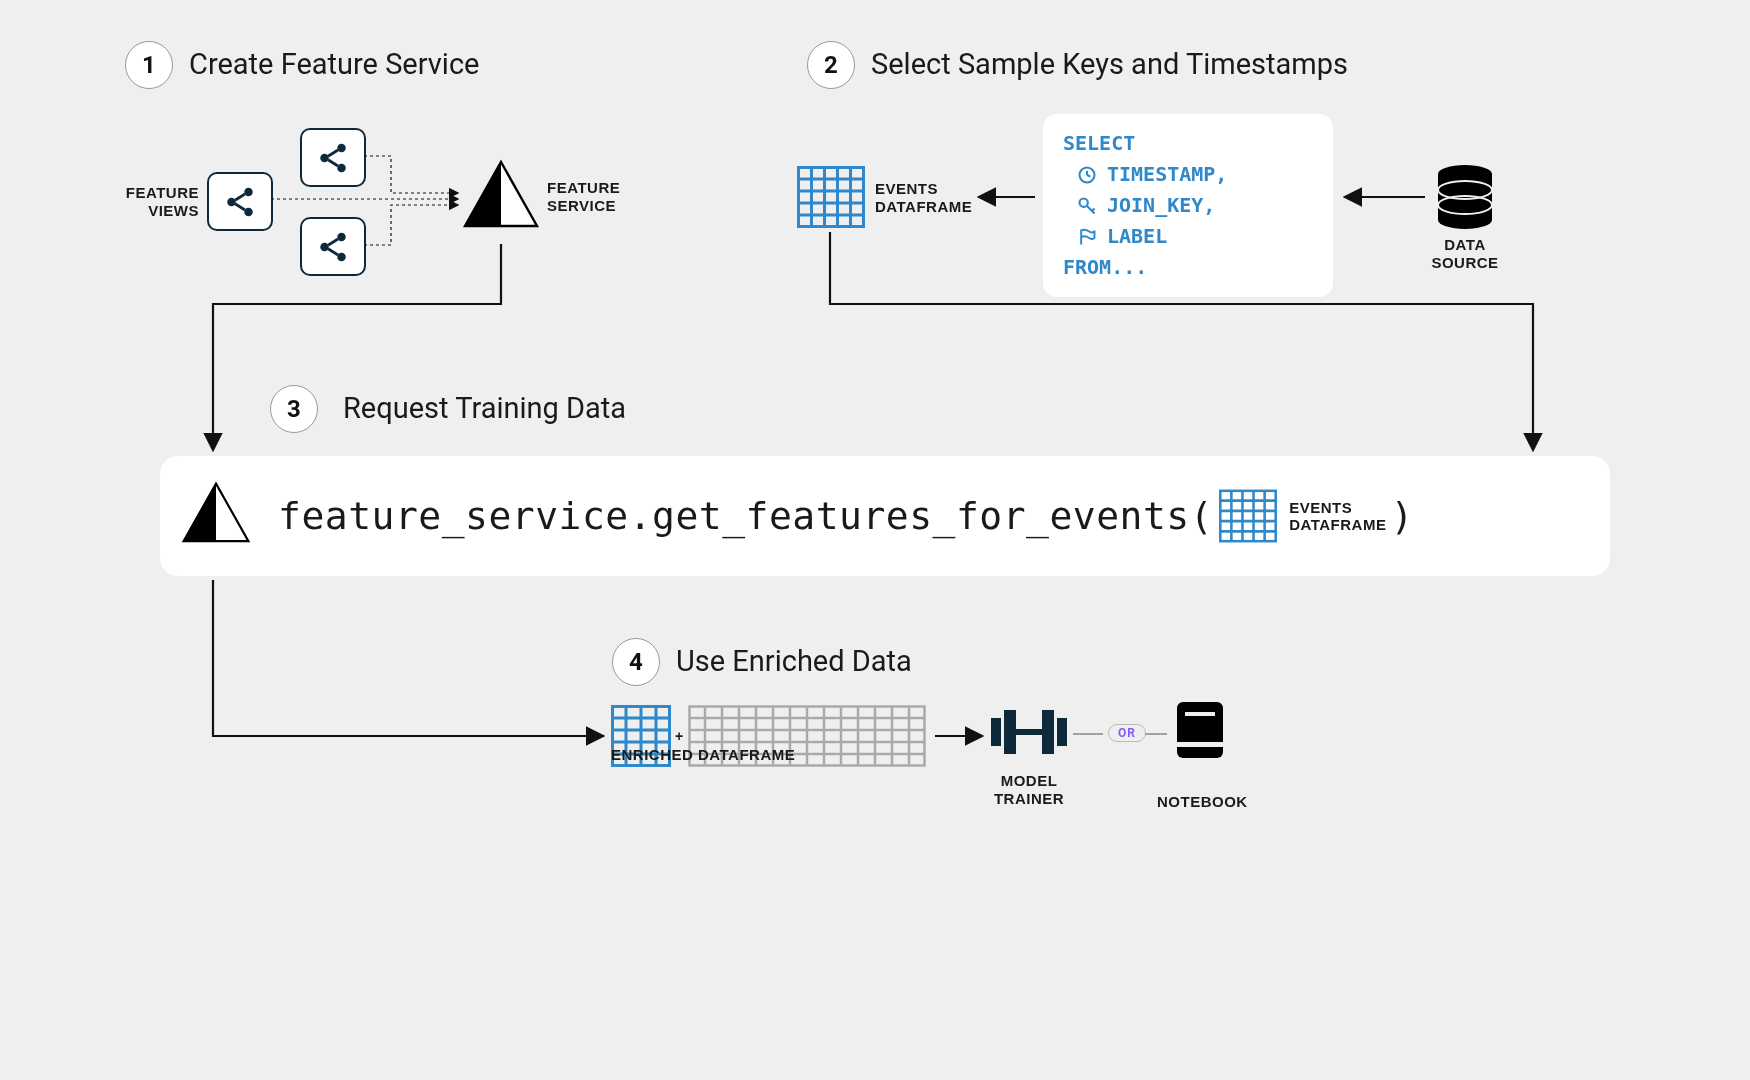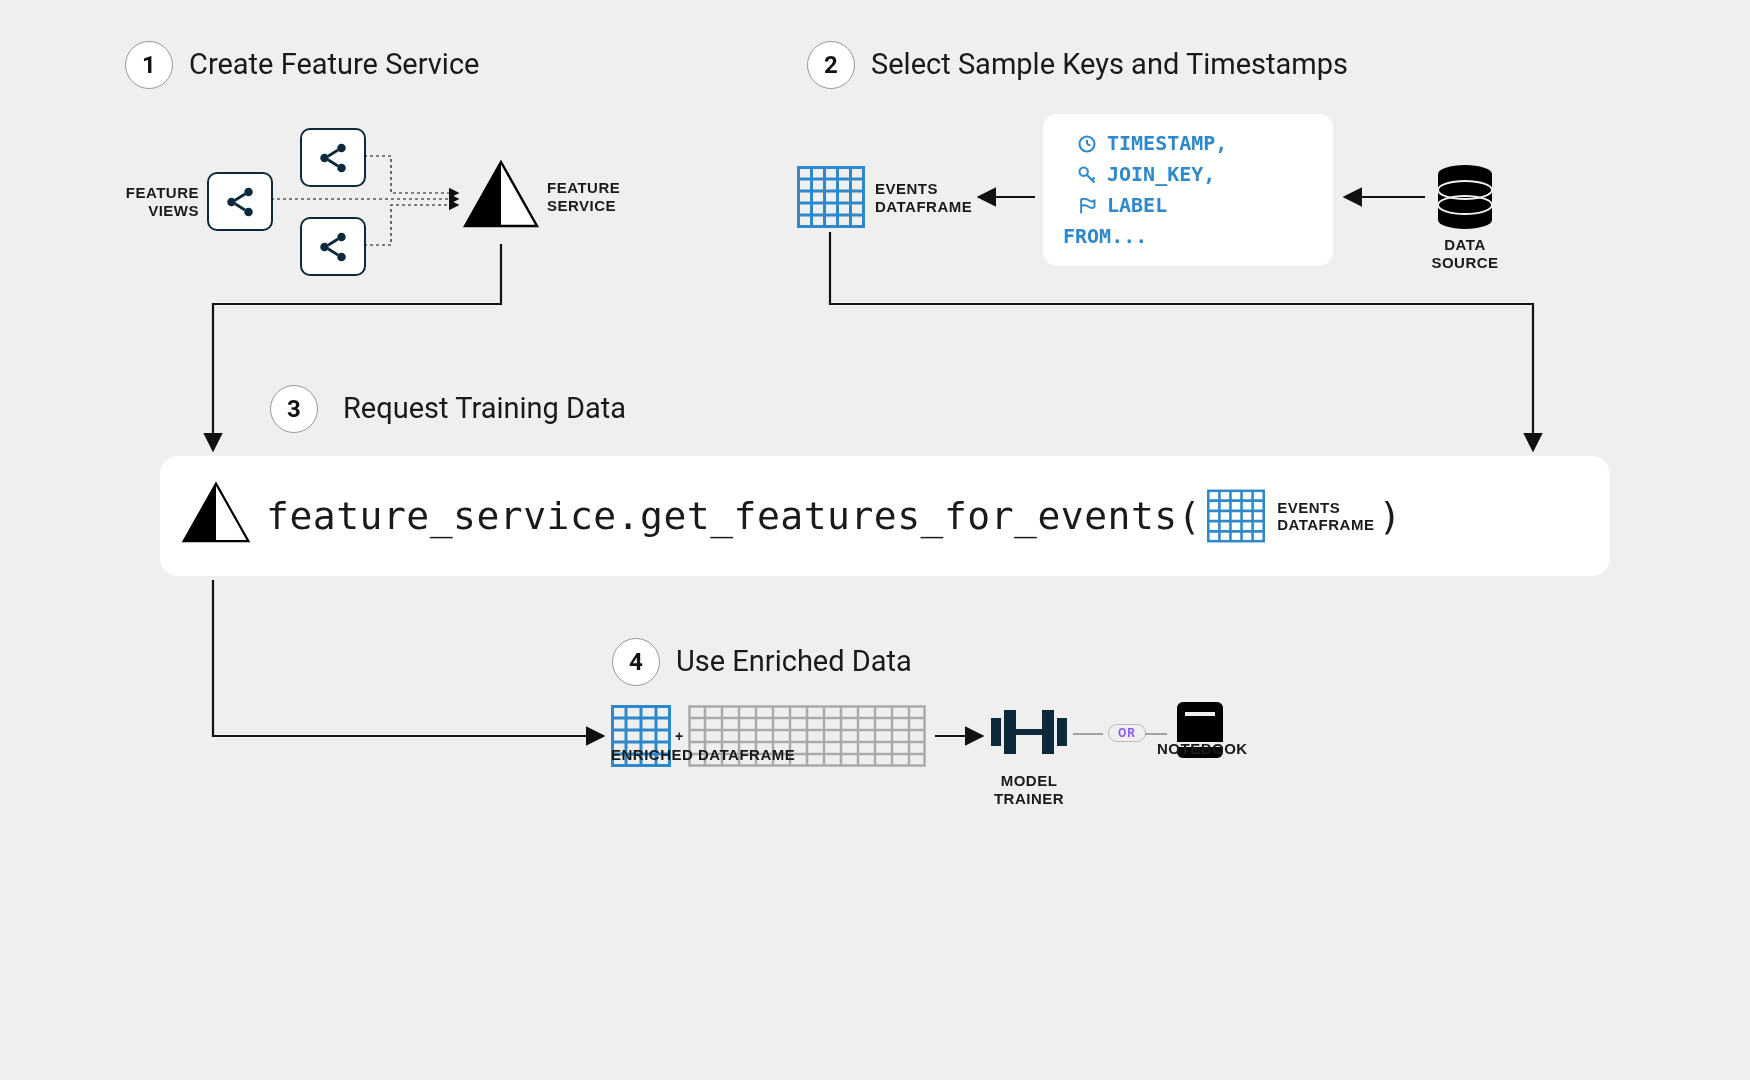--- a/index.html
+++ b/index.html
@@ -93,21 +93,21 @@
     width: 1430px;
     height: 120px;
     display: flex;
     align-items: center;
     padding-left: 20px;
   }
   .code-text {
     font-family: "SFMono-Regular", Menlo, Consolas, monospace;
     font-size: 38px;
     color: #1a1a1a;
-    margin-left: 14px;
+    margin-left: 26px;
     letter-spacing: 0.5px;
   }
   .code-inner-grid { margin: 0 6px; }
   
   svg.overlay {
     position: absolute;
     left: 0; top: 0;
     width: 1580px;
     height: 975px;
     pointer-events: none;
@@ -205,20 +205,23 @@
       <line x1="1.5" y1="37" x2="66.5" y2="37"></line>
       <line x1="1.5" y1="49" x2="66.5" y2="49"></line>
     </g>
   </svg>
   <div class="small-label" style="left:790px; top:180px;">
     <span>EVENTS</span><br>
     <span>DATAFRAME</span>
   </div>
 
   <div class="sql-box" style="left:958px; top:114px;">
+    <div class="sql-line">
+        <span>SELECT</span>
+      </div>
     <div class="sql-line" style="padding-left:14px;">
       <svg class="sql-icon" viewBox="0 0 24 24">
           <circle cx="12" cy="12" r="9" fill="none" stroke="#2f88c9" stroke-width="2.5"></circle>
           <line x1="12" y1="12" x2="12" y2="7" stroke="#2f88c9" stroke-width="2.5"></line>
           <line x1="12" y1="12" x2="16" y2="14" stroke="#2f88c9" stroke-width="2.5"></line>
         </svg>
       <span>TIMESTAMP,</span>
     </div>
     <div class="sql-line" style="padding-left:14px;">
       <svg class="sql-icon" viewBox="0 0 24 24">
@@ -329,21 +332,21 @@
 
   <div class="or-pill" style="left:1023px; top:724px;">
     <span>OR</span>
   </div>
 
   <svg style="position:absolute; left:1088px; top:700px; width:54px; height:60px;" viewBox="0 0 54 60">
     <rect x="4" y="2" width="46" height="56" rx="6" fill="#000"></rect>
     <rect x="4" y="42" width="46" height="5" fill="#efefef"></rect>
     <rect x="12" y="12" width="30" height="4" fill="#efefef"></rect>
   </svg>
-  <div class="small-label" style="left:1072px; top:740px;">NOTEBOOK</div>
+  <div class="small-label" style="left:1072px; top:793px;">NOTEBOOK</div>
 
   <svg class="overlay">
     <defs>
       <marker id="arrow" markerWidth="9" markerHeight="9" refX="7" refY="4.5" orient="auto">
         <path d="M0,0 L9,4.5 L0,9 Z" fill="#111"></path>
       </marker>
     </defs>
 
     <path d="M186 199 L372 199" stroke="#111" stroke-width="1.2" stroke-dasharray="3 3" fill="none" marker-end="url(#arrow)"></path>
     <path d="M279 156 L306 156 L306 193 L372 193" stroke="#111" stroke-width="1.2" stroke-dasharray="3 3" fill="none" marker-end="url(#arrow)"></path>

